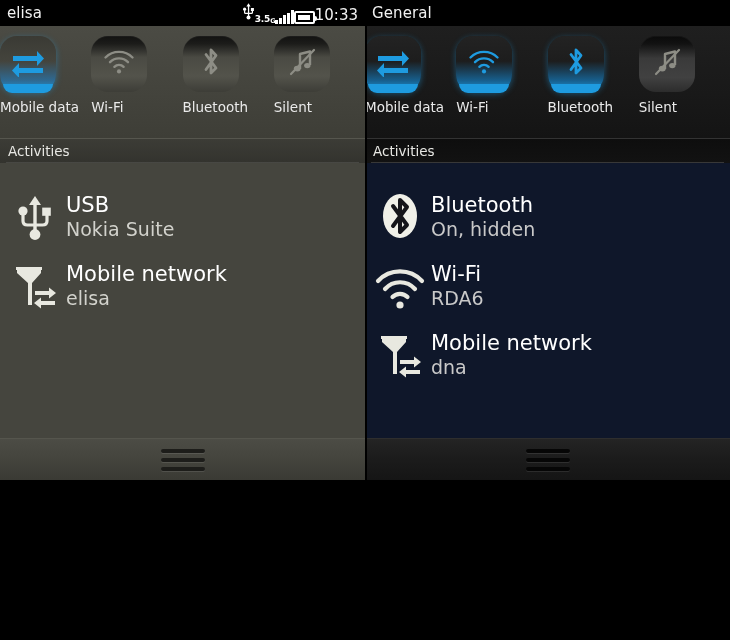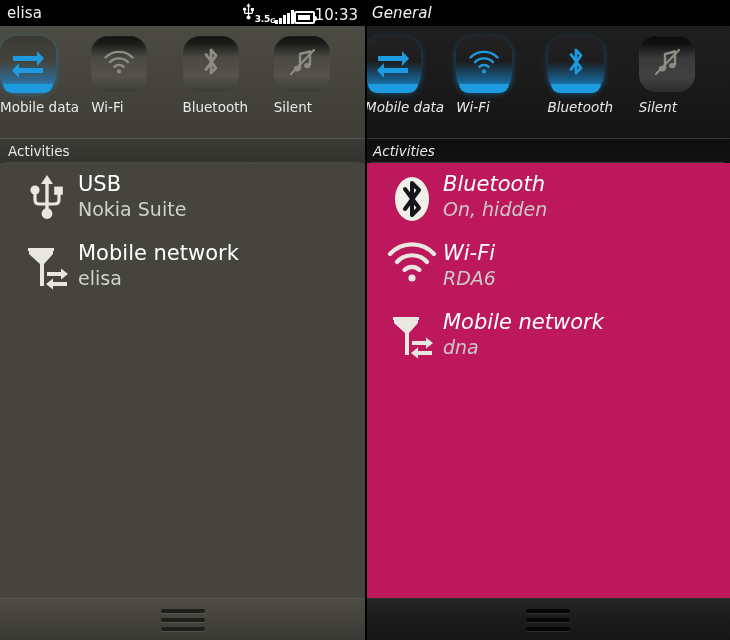--- a/index.html
+++ b/index.html
@@ -3,23 +3,23 @@
 <meta charset="utf-8">
 <style>
   * { margin:0; padding:0; box-sizing:border-box; }
   html,body{
     width:730px; height:640px; overflow:hidden;
     background:#000;
     font-family:"DejaVu Sans", sans-serif;
   }
   .screen{ position:relative; width:730px; height:640px; display:flex; }
 
-  .panel{ position:relative; width:365px; height:640px; overflow:hidden; }
+  .panel{ position:relative; width:365px; height:480px; overflow:hidden; }
   .panel.left{ background:#45453E; }
-  .panel.right{ background:#be185d;font-style:italic; }
+  .panel.right{ background:#0f172a; }
   .panel.right::before{
     content:""; position:absolute; left:0; top:0; bottom:0; width:2px; background:#000; z-index:30;
   }
 
   
   .statusbar{
     position:relative; height:26px; width:100%;
     background:#000; color:#fff;
     display:flex; align-items:center; z-index:20;
   }
@@ -99,21 +99,21 @@
   .left .act-head{ background:linear-gradient(180deg,#3c3c36 0%,#33332e 100%); color:#e8e8e4; border-top:1px solid #56564e; }
   .right .act-head{ background:linear-gradient(180deg,#0e0e0e 0%,#121212 100%); color:#e8e8e4; border-top:1px solid #333; }
   .act-head::after{
     content:""; position:absolute; left:6px; right:6px; bottom:0; height:1px;
   }
   .left .act-head::after{ background:rgba(255,255,255,.10); }
   .right .act-head::after{ background:rgba(255,255,255,.16); }
 
   
   .list{ padding-top:10px; }
-  .row{ display:flex; align-items:flex-start; height:69px; padding-left:16px; cursor:pointer; }
+  .row{ display:flex; align-items:flex-end; height:69px; padding-left:4px; cursor:pointer; }
   .row-ico{ width:62px; display:flex; align-items:center; justify-content:center; flex:0 0 62px; }
   .row-txt{ display:flex; flex-direction:column; justify-content:center; }
   .row-title{ font-size:21px; color:#fff; line-height:1.12; }
   .row-sub{ font-size:19px; color:#d2d2cc; line-height:1.25; margin-top:1px; }
   .right .row-sub{ color:#c9c9c9; }
 
   
   .handle{
     position:absolute; left:0; right:0; bottom:0; height:42px;
     display:flex; align-items:center; justify-content:center; cursor:pointer;

